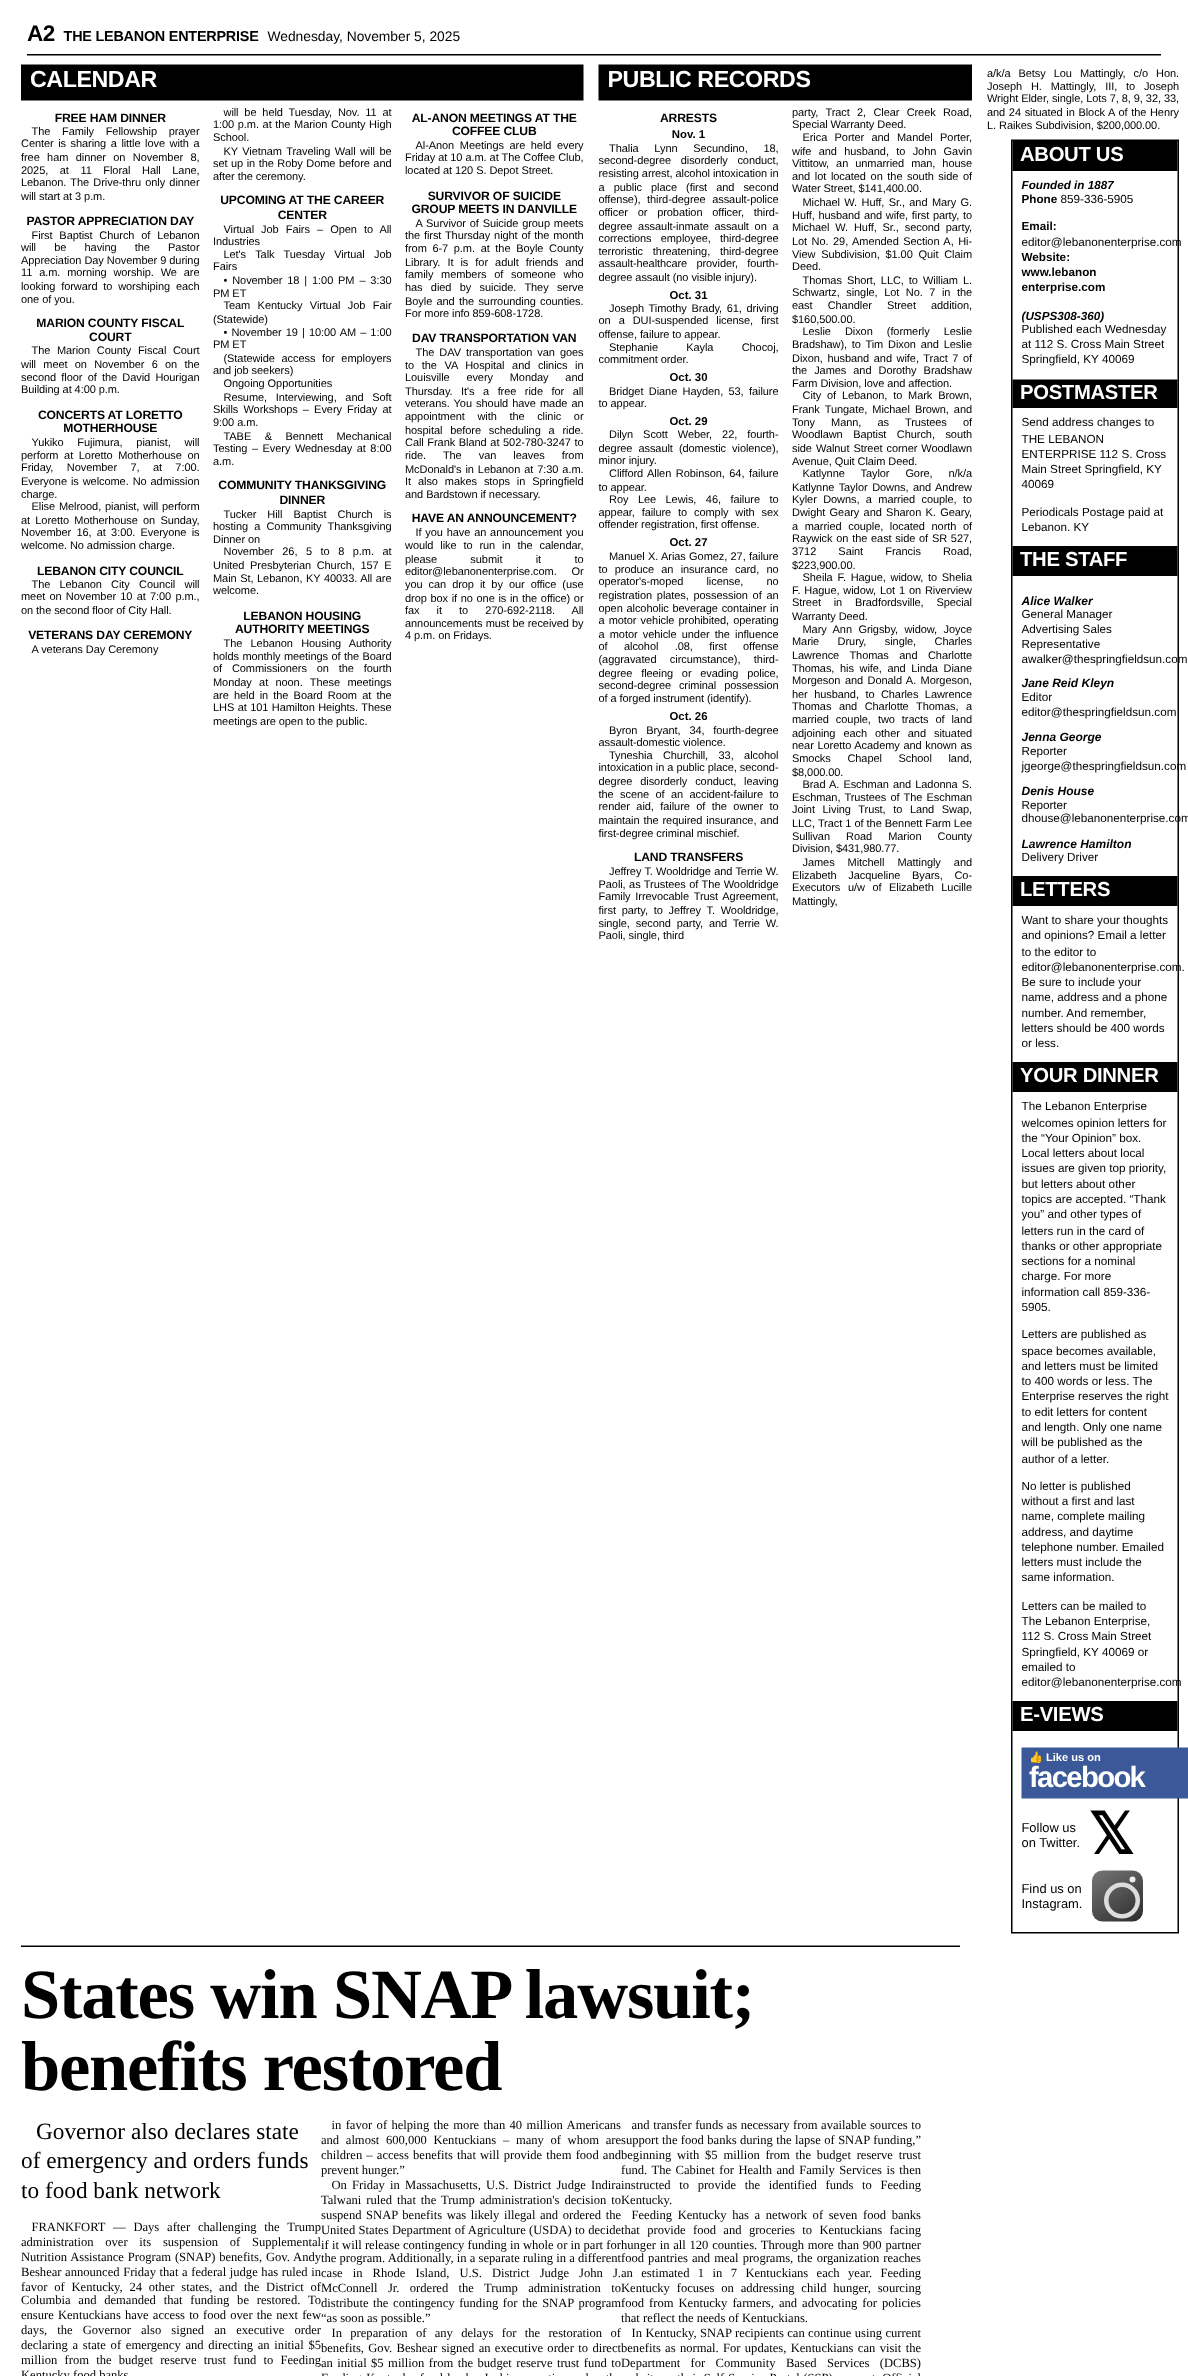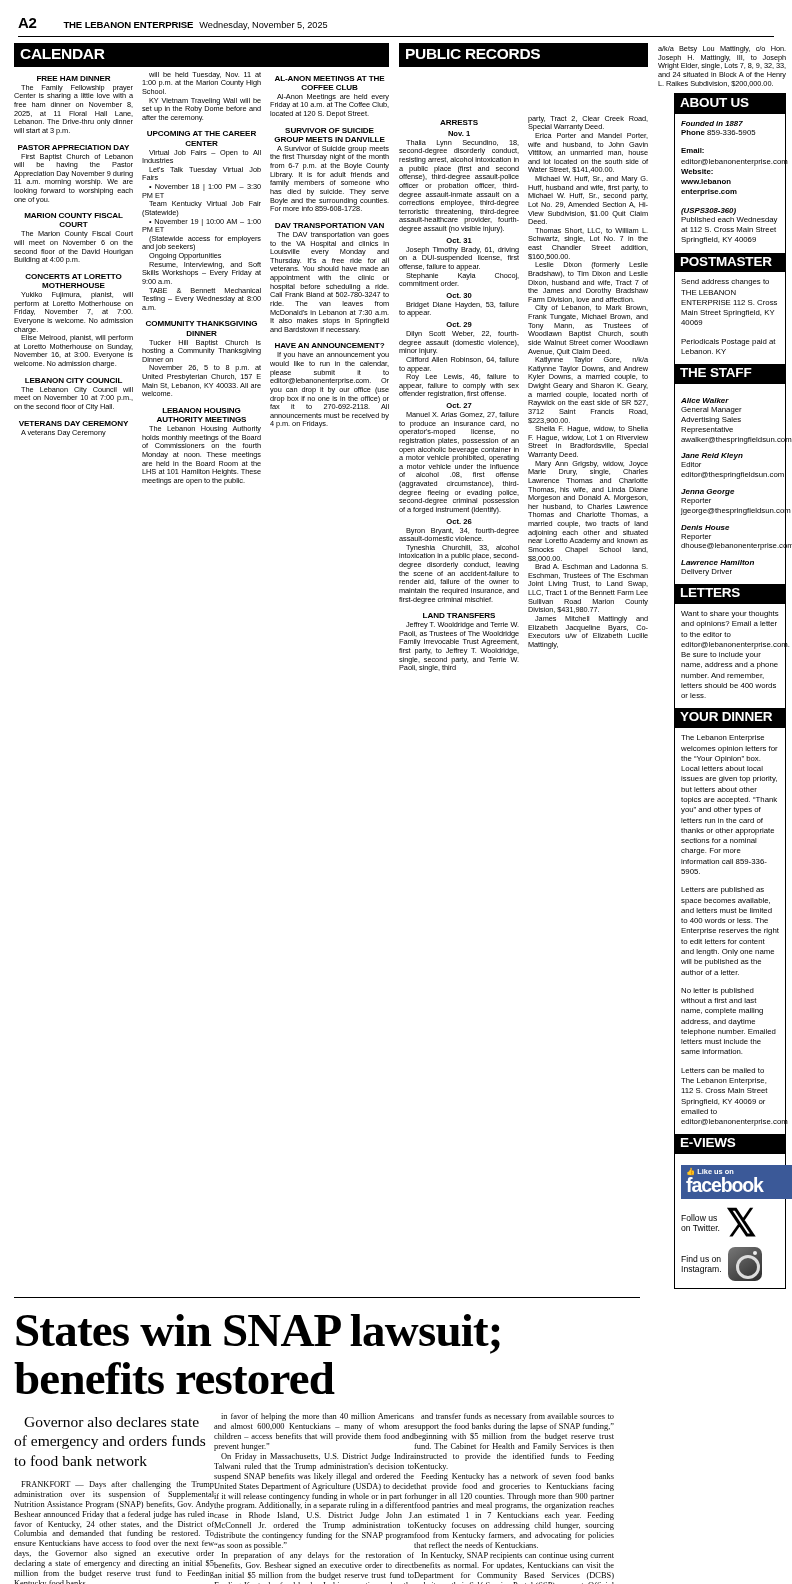--- a/index.html
+++ b/index.html
@@ -8,21 +8,21 @@
     background: #fff;
     font-family: "Liberation Sans", sans-serif;
     color: #000;
     overflow: hidden;
   }
   .page { position: relative; width: 792px; height: 1584px; padding: 0 14px; }
 
   
   .masthead { display: flex; align-items: baseline; gap: 6px; padding: 14px 4px 5px 4px; }
   .mh-folio { font-size: 15px; font-weight: bold; letter-spacing: -0.4px; }
-  .mh-paper { font-size: 9.6px; font-weight: bold; letter-spacing: -0.15px; margin-left: 21px; }
+  .mh-paper { font-size: 9.6px; font-weight: bold; letter-spacing: -0.15px; }
   .mh-date { font-size: 9.2px; }
   .rule-top { border-bottom: 1.6px solid #000; margin: 0 4px 6px 4px; }
 
   
   .black-head {
     background: #000; color: #fff; font-weight: bold;
     font-size: 15.5px; letter-spacing: -0.3px;
     padding: 3px 6px 4px 6px; line-height: 1.08;
   }
   .sm-black-head {
@@ -45,21 +45,21 @@
 
   
   .toprow { display: flex; gap: 0; }
   .calendar-block { width: 376px; }
   .records-block { width: 250px; margin-left: 10px; }
   .info-block { width: 128px; margin-left: 10px; }
 
   .cal-cols { display: flex; gap: 9px; margin-top: 4px; }
   .cal-col { width: 119px; }
   .rec-cols { display: flex; gap: 9px; margin-top: 4px; }
-  .rec-col { width: 120px; margin-top: 44px; }
+  .rec-col { width: 120px; }
 
   
   .info-inner { border: 1px solid #000; padding: 0; margin-left: 16px; }
   .info-pad { padding: 5px 6px 7px 6px; }
   .info-txt { font-size: 7.8px; line-height: 1.32; }
   .info-txt b { font-weight: bold; }
   .info-ital { font-style: italic; font-weight: bold; font-size: 7.8px; }
   .staff-name { font-weight: bold; font-style: italic; font-size: 8px; margin-top: 7px; }
   .staff-role { font-size: 7.8px; line-height: 1.26; }
   .gap { height: 8px; }

